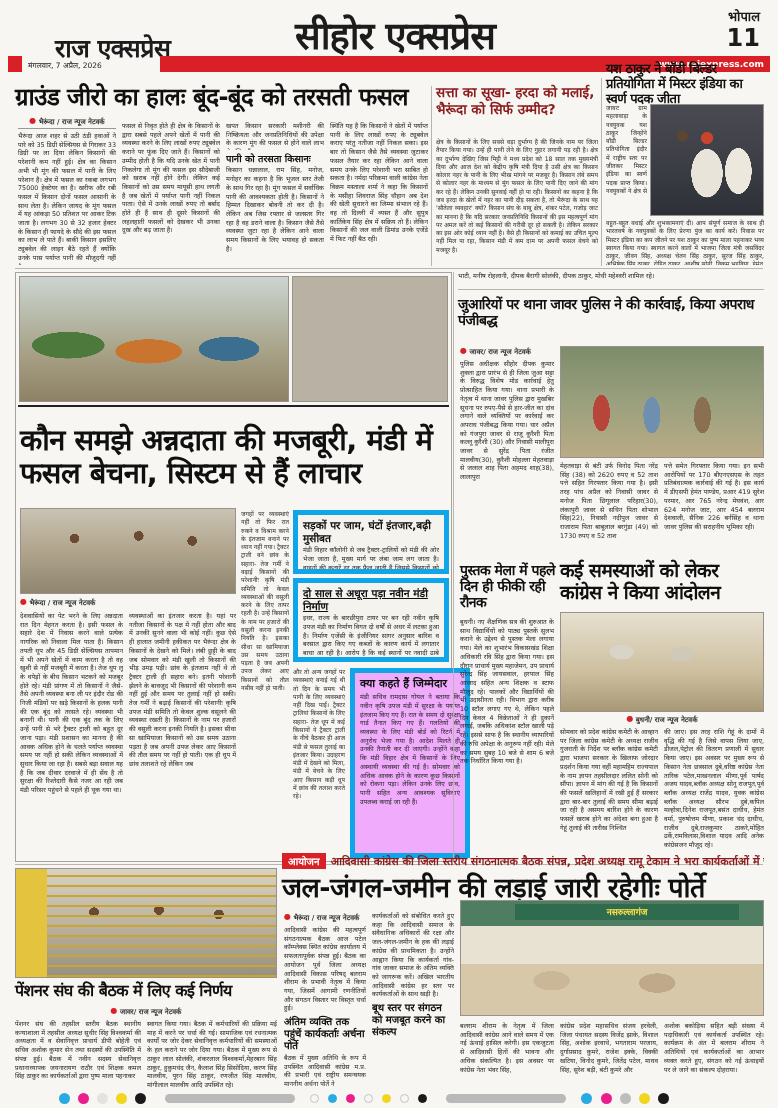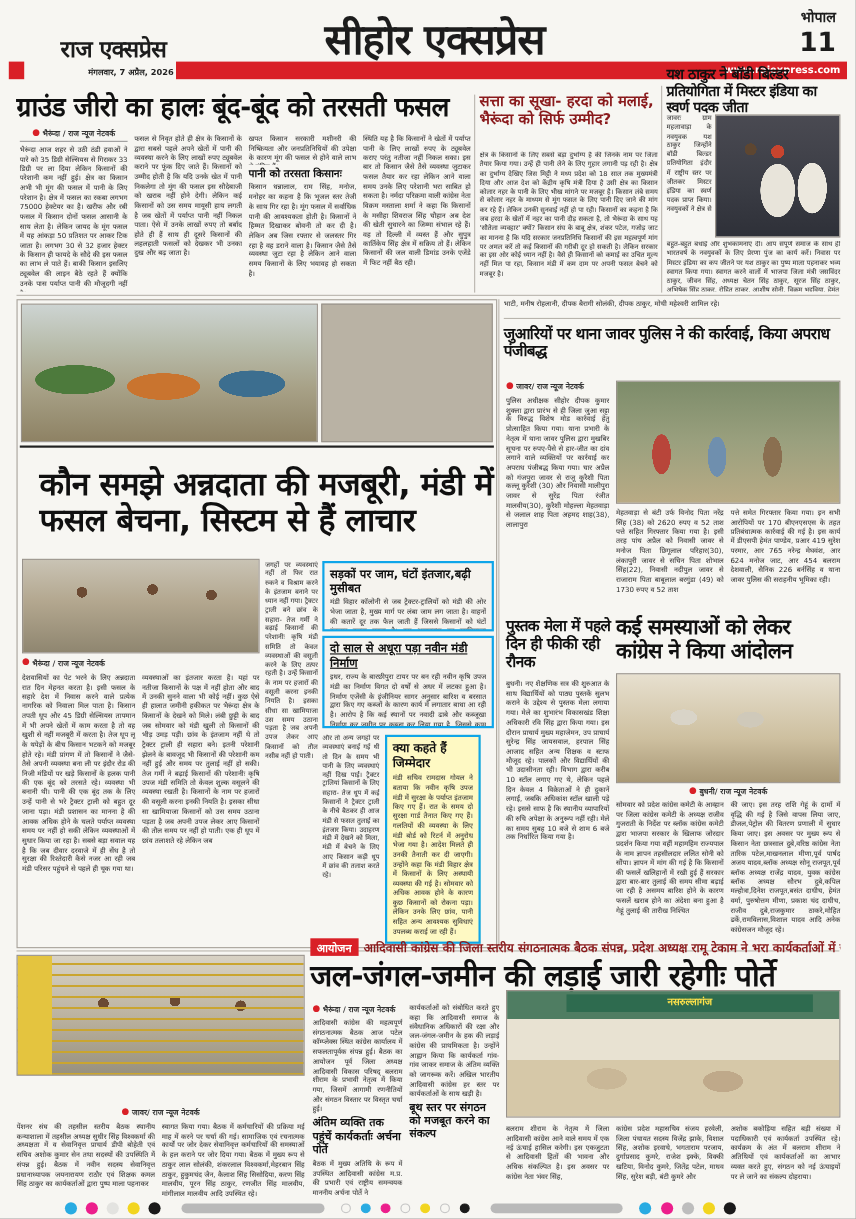--- a/index.html
+++ b/index.html
@@ -1,39 +1,39 @@
 <!DOCTYPE html>
 <html lang="hi"><head>
 <meta charset="utf-8">
 <style>
   html,body{margin:0;padding:0;background:#888;}
   #page{position:relative;width:778px;height:1108px;background:#f7f6f2;overflow:hidden;
         font-family:"DejaVu Sans","Liberation Sans",sans-serif;color:#1c1c1c;}
   .abs{position:absolute;box-sizing:border-box;}
   
-  .brand-name{font-size:21px;font-weight:bold;letter-spacing:-0.5px;}
+  .brand-name{font-size:25px;font-weight:bold;letter-spacing:-0.5px;}
   .masthead{font-size:38px;font-weight:bold;letter-spacing:-1px;text-align:center;}
   .edition{font-size:13px;font-weight:bold;text-align:right;line-height:1.1;}
   .pageno{font-size:24px;font-weight:bold;text-align:right;line-height:1;}
   .redbar{background:#d92027;}
-  .date-txt{font-size:7.5px;font-weight:bold;color:#222;text-align:right;}
+  .date-txt{font-size:7.5px;font-weight:normal;color:#222;}
   .site-txt{font-size:9px;font-weight:bold;color:#fff;text-align:right;padding-right:6px;line-height:16px;}
   
   .hl-xl{font-weight:bold;color:#101010;letter-spacing:-0.5px;line-height:1.15;}
   .hl-maroon{font-weight:bold;color:#8a1a1c;line-height:1.25;}
   .kicker-tag{background:#d92027;color:#fff;font-weight:bold;font-size:10px;padding:1px 6px;display:inline-block;}
   .kicker-txt{color:#8a1a1c;font-weight:bold;font-size:11px;}
   .strip-cap{font-weight:bold;font-size:11px;color:#111;border-top:2px solid #222;padding-top:18px;white-space:nowrap;overflow:hidden;}
   
   .col{font-size:6.4px;line-height:1.36;text-align:justify;color:#2b2b2b;overflow:hidden;}
   .subhead{font-size:9.5px;font-weight:bold;color:#111;line-height:1.2;margin:3px 0 2px 0;}
   .byline{font-size:7px;font-weight:bold;color:#333;text-align:center;}
   .byline .dot{color:#d92027;font-size:8px;vertical-align:1px;}
   .rule{background:#b9b5ad;}
-  .boxed{border:2px solid #0ea5e9;background:#f5f3ee;padding:4px 5px;}
+  .boxed{border:5px solid #0ea5e9;background:#f5f3ee;padding:4px 5px;}
   
   .photo{background:#b9b2a4;overflow:hidden;position:absolute;box-sizing:border-box;border:1px solid #98928a;}
   .ph-tractors{background:
     radial-gradient(ellipse 60px 22px at 18% 55%, #4d7a3c 0 60%, transparent 61%),
     radial-gradient(ellipse 55px 20px at 48% 60%, #c9742f 0 60%, transparent 61%),
     radial-gradient(ellipse 50px 20px at 78% 58%, #3c6e8f 0 60%, transparent 61%),
     linear-gradient(180deg,#cdd4d2 0%,#b8bcab 30%,#a8a288 60%,#8e8264 100%);}
   .ph-field{background:
     radial-gradient(ellipse 40px 14px at 30% 70%, #8a7a52 0 60%, transparent 61%),
     radial-gradient(ellipse 36px 12px at 70% 60%, #97celebrity 0, transparent 0),
@@ -113,41 +113,41 @@
 
   <div class="abs hl-xl" style="left:606px;top:62px;width:158px;font-size:13px;">यश ठाकुर ने बॉडी बिल्डर प्रतियोगिता में मिस्टर इंडिया का स्वर्ण पदक जीता</div>
   <div class="photo ph-dark" style="left:650px;top:104px;width:114px;height:112px;"></div>
   <div class="abs col" style="left:606px;top:104px;width:41px;height:112px;font-size:6.1px;">जावरः ग्राम महलावाड़ा के नवयुवक यश ठाकुर जिन्होंने बॉडी बिल्डर प्रतियोगिता इंदौर में राष्ट्रीय स्तर पर जीतकर मिस्टर इंडिया का स्वर्ण पदक प्राप्त किया। नवयुवकों ने क्षेत्र से</div>
   <div class="abs col" style="left:606px;top:219px;width:158px;height:46px;font-size:6.1px;">बहुत-बहुत बधाई और शुभकामनाएं दी। आप संपूर्ण समाज के साथ ही भारतवर्ष के नवयुवकों के लिए प्रेरणा पुंज का कार्य करें। निवास पर मिस्टर इंडिया का कप जीतने पर यश ठाकुर का पुष्प माला पहनाकर भव्य स्वागत किया गया। स्वागत करने वालों में भाजपा जिला मंत्री जसविंदर ठाकुर, जीवन सिंह, अध्यक्ष चेतन सिंह ठाकुर, सूरज सिंह ठाकुर, अभिषेक सिंह ठाकुर, रोहित ठाकुर, आशीष सोनी, विक्रम भट्टविया, हेमंत</div>
 
   <div class="abs" style="left:15px;top:272px;width:437px;height:590px;border:1px solid #a7a29a;"></div>
   <div class="photo ph-tractors" style="left:19px;top:276px;width:270px;height:126px;"></div>
   <div class="photo ph-field" style="left:292px;top:276px;width:156px;height:126px;"></div>
   <div class="abs strip-cap" style="left:18px;top:405px;width:431px;height:17px;">ट्रैक्टर ट्राली हैं छांव का सहारा, प्रशासन किसानों से शुल्क तो लेता है लेकिन सुविधा के नाम पर केवल धोखा</div>
-  <div class="abs hl-xl" style="left:20px;top:424px;width:428px;font-size:29px;margin-left:16px;">कौन समझे अन्नदाता की मजबूरी, मंडी में फसल बेचना, सिस्टम से हैं लाचार</div>
+  <div class="abs hl-xl" style="left:20px;top:424px;width:428px;font-size:29px;">कौन समझे अन्नदाता की मजबूरी, मंडी में फसल बेचना, सिस्टम से हैं लाचार</div>
 
   <div class="photo ph-people" style="left:20px;top:508px;width:216px;height:86px;"></div>
   <div class="abs byline" style="left:20px;top:597px;width:216px;text-align:left;">
     <span class="dot">●</span> <span>भैरूंदा / राज न्यूज नेटवर्क</span>
   </div>
   <div class="abs col" style="left:20px;top:612px;width:103px;height:246px;">देशवासियों का पेट भरने के लिए अन्नदाता रात दिन मेहनत करता है। इसी फसल के सहारे देश में निवास करने वाले प्रत्येक नागरिक को निवाला मिल पाता है। किसान तपती धूप और 45 डिग्री सेल्सियस तापमान में भी अपने खेतों में काम करता है तो वह खुशी से नहीं मजबूरी में करता है। तेज धूप लू के थपेड़ों के बीच किसान भटकने को मजबूर होते रहे। मंडी प्रांगण में तो किसानों ने जैसे-तैसे अपनी व्यवस्था बना ली पर इंदौर रोड की निजी मंडियों पर खड़े किसानों के हलक पानी की एक बूंद को तरसते रहे। व्यवस्था भी बनानी थी। पानी की एक बूंद तक के लिए उन्हें पानी से भरे ट्रैक्टर ट्राली को बहुत दूर जाना पड़ा। मंडी प्रशासन का मानना है की आवक अधिक होने के चलते पर्याप्त व्यवस्था समय पर नहीं हो सकी लेकिन व्यवस्थाओं में सुधार किया जा रहा है। सबसे बड़ा सवाल यह है कि जब दीवार दरवाजे में ही सेंध है तो सुरक्षा की रिश्तेदारी कैसे नजर आ रही जब मंडी परिसर पहुंचने से पहले ही चूक गया था।</div>
   <div class="abs col" style="left:129px;top:612px;width:107px;height:246px;">व्यवस्थाओं का इंतजार करता है। यहां पर नतीजा किसानों के पक्ष में नहीं होता और बाद में उनकी सुनने वाला भी कोई नहीं। कुछ ऐसे ही हालात जमीनी हकीकत पर भैरूंदा क्षेत्र के किसानों के देखने को मिले। लंबी छुट्टी के बाद जब सोमवार को मंडी खुली तो किसानों की भीड़ उमड़ पड़ी। छांव के इंतजाम नहीं थे तो ट्रैक्टर ट्राली ही सहारा बने। इतनी परेशानी झेलने के बावजूद भी किसानों की परेशानी कम नहीं हुई और समय पर तुलाई नहीं हो सकी। तेज गर्मी ने बढ़ाई किसानों की परेशानीः कृषि उपज मंडी समिति तो केवल शुल्क वसूलने की व्यवस्था रखती है। किसानों के नाम पर हजारों की वसूली करना इनकी नियति है। इसका सीधा सा खामियाजा किसानों को उस समय उठाना पड़ता है जब अपनी उपज लेकर आए किसानों की तौल समय पर नहीं हो पाती। एक ही धूप में छांव तलाशते रहे लेकिन जब</div>
 
   <div class="abs col" style="left:241px;top:510px;width:48px;height:348px;font-size:6.1px;">जगहों पर व्यवस्थाएं नहीं तो फिर रात रुकने व विश्राम करने के इंतजाम बनाने पर ध्यान नहीं गया। ट्रैक्टर ट्राली बने छांव के सहारा- तेज गर्मी ने बढ़ाई किसानों की परेशानीः कृषि मंडी समिति तो केवल व्यवस्थाओं की वसूली करने के लिए तत्पर रहती है। उन्हें किसानों के नाम पर हजारों की वसूली करना इनकी नियति है। इसका सीधा सा खामियाजा उस समय उठाना पड़ता है जब अपनी उपज लेकर आए किसानों को तौल नसीब नहीं हो पाती।</div>
 
   <div class="abs boxed" style="left:293px;top:510px;width:156px;height:64px;overflow:hidden;">
     <div class="subhead" style="font-size:10.5px;margin:0 0 2px 0;">सड़कों पर जाम, घंटों इंतजार,बढ़ी मुसीबत</div>
     <div class="col" style="height:40px;">मंडी विहार कॉलोनी से जब ट्रैक्टर-ट्रालियों को मंडी की ओर भेजा जाता है, मुख्य मार्ग पर लंबा जाम लग जाता है। वाहनों की कतारें दूर तक फैल जाती हैं जिससे किसानों को घंटों इंतजार करना पड़ता है। इस अव्यवस्था का खामियाजा आमजन को भी भुगतना पड़ रहा है, जिन्हें यातायात बाधित होने से परेशानी झेलनी पड़ रही है।</div>
   </div>
   <div class="abs boxed" style="left:293px;top:578px;width:156px;height:84px;overflow:hidden;">
     <div class="subhead" style="font-size:10.5px;margin:0 0 2px 0;text-decoration:underline;">दो साल से अधूरा पड़ा नवीन मंडी निर्माण</div>
     <div class="col" style="height:58px;">इधर, राज्य के बारछीपुरा टायर पर बन रही नवीन कृषि उपज मंडी का निर्माण विगत दो वर्षों से अधर में लटका हुआ है। निर्माण एजेंसी के इंजीनियर सागर अनुसार बारिश व बरसात द्वारा किए गए कब्जों के कारण कार्य में लगातार बाधा आ रही है। आरोप है कि कई स्थानों पर नवादी ढाबे और कब्जूखा निर्माण कर जमीन पर कब्जा कर लिया गया है, जिससे काम प्रभावित हो रहा है। जबकि न्यायालय के आदेश पर पुलिस प्रशासन के द्वारा अर्जेन्ट में कब्जे को हटाकर मंडी प्रशासन के सुपुर्द किया जा चुका था।</div>
   </div>
   <div class="abs col" style="left:293px;top:668px;width:52px;height:190px;font-size:6.1px;">और तो अन्य जगहों पर व्यवस्थाएं बनाई गई थी तो दिन के समय भी पानी के लिए व्यवस्थाएं नहीं दिख पाईं। ट्रैक्टर ट्रालियां किसानों के लिए सहारा- तेज धूप में कई किसानों ने ट्रैक्टर ट्राली के नीचे बैठकर ही आज मंडी से फसल तुलाई का इंतजार किया। उदाहरण मंडी में देखने को मिला, मंडी में बेचने के लिए आए किसान कड़ी धूप में छांव की तलाश करते रहे।</div>
-  <div class="abs boxed" style="left:350px;top:668px;width:87px;height:190px;overflow:hidden;background:#fef9c3;">
+  <div class="abs boxed" style="left:350px;top:668px;width:120px;height:190px;overflow:hidden;background:#f0abfc;">
     <div class="subhead" style="font-size:11px;margin:0 0 3px 0;">क्या कहते हैं जिम्मेदार</div>
     <div class="col" style="height:160px;">मंडी सचिव रामदास गोयल ने बताया कि नवीन कृषि उपज मंडी में सुरक्षा के पर्याप्त इंतजाम किए गए हैं। रात के समय दो सुरक्षा गार्ड तैनात किए गए हैं। गलतियों की व्यवस्था के लिए मंडी बोर्ड को रिटर्न में अनुरोध भेजा गया है। आदेश मिलते ही उनकी तैनाती कर दी जाएगी। उन्होंने कहा कि मंडी विहार क्षेत्र में किसानों के लिए अस्थायी व्यवस्था की गई है। सोमवार को अधिक आवक होने के कारण कुछ किसानों को रोकना पड़ा। लेकिन उनके लिए छांव, पानी सहित अन्य आवश्यक सुविधाएं उपलब्ध कराई जा रही हैं।</div>
   </div>
 
   <div class="abs rule" style="left:453px;top:272px;width:1px;height:590px;"></div>
 
   <div class="abs col" style="left:458px;top:272px;width:306px;height:18px;border-bottom:1px solid #b9b5ad;">भाटी, मनीष रोहलानी, दीपक बैरागी सोलंकी, दीपक ठाकुर, मोची महेश्वरी शामिल रहे।</div>
 
   <div class="abs hl-xl" style="left:458px;top:296px;width:306px;font-size:14px;">जुआरियों पर थाना जावर पुलिस ने की कार्रवाई, किया अपराध पंजीबद्ध</div>
   <div class="abs byline" style="left:460px;top:346px;width:110px;text-align:left;">
@@ -165,20 +165,21 @@
   <div class="photo ph-protest" style="left:560px;top:612px;width:204px;height:100px;"></div>
   <div class="abs byline" style="left:560px;top:714px;width:204px;">
     <span class="dot">●</span> <span>बुधनी/ राज न्यूज नेटवर्क</span>
   </div>
   <div class="abs col" style="left:560px;top:728px;width:98px;height:130px;">सोमवार को प्रदेश कांग्रेस कमेटी के आव्हान पर जिला कांग्रेस कमेटी के अध्यक्ष राजीव गुजराती के निर्देश पर ब्लॉक कांग्रेस कमेटी द्वारा भाजपा सरकार के खिलाफ जोरदार प्रदर्शन किया गया वहीं महामहिम राज्यपाल के नाम ज्ञापन तहसीलदार ललित सोनी को सौंपा। ज्ञापन में मांग की गई है कि किसानों की फसलें खलिहानों में रखी हुई हैं सरकार द्वारा बार-बार तुलाई की समय सीमा बढ़ाई जा रही है असमय बारिश होने के कारण फसलें खराब होने का अंदेशा बना हुआ है गेहूं तुलाई की तारीख निश्चित</div>
   <div class="abs col" style="left:664px;top:728px;width:100px;height:130px;">की जाए। इस तरह राशि गेहूं के दामों में वृद्धि की गई है जिसे वापस लिया जाए, डीजल,पेट्रोल की वितरण प्रणाली में सुधार किया जाए। इस अवसर पर मुख्य रूप से किसान नेता छत्रसाल दुबे,वरिष्ठ कांग्रेस नेता तारिक पटेल,माखनलाल मीणा,पूर्व पार्षद अजय यादव,ब्लॉक अध्यक्ष सोनू राजपूत,पूर्व ब्लॉक अध्यक्ष राजेंद्र यादव, युवक कांग्रेस ब्लॉक अध्यक्ष सौरभ दुबे,कपिल मल्होत्रा,दिनेश राजपूत,बसंत दाधीच, हेमंत वर्मा, पुरुषोत्तम मीणा, प्रकाश चंद दाधीच, राजीव दुबे,राजकुमार ठाकरे,मोहित ढर्के,रामविलास,विशाल यादव आदि अनेक कांग्रेसजन मौजूद रहे।</div>
 
   <div class="abs rule" style="left:15px;top:864px;width:748px;height:1px;"></div>
 
   <div class="photo ph-garland" style="left:15px;top:868px;width:262px;height:110px;"></div>
+  <div class="abs hl-xl" style="left:15px;top:982px;width:262px;font-size:16px;white-space:nowrap;">पेंशनर संघ की बैठक में लिए कई निर्णय</div>
   <div class="abs byline" style="left:15px;top:1006px;width:262px;">
     <span class="dot">●</span> <span>जावर/ राज न्यूज नेटवर्क</span>
   </div>
   <div class="abs col" style="left:15px;top:1020px;width:126px;height:78px;">पेंशनर संघ की तहसील स्तरीय बैठक स्थानीय कन्याशाला में तहसील अध्यक्ष सुधीर सिंह विश्वकर्मा की अध्यक्षता में व सेवानिवृत्त प्राचार्य डीपी बोहेती एवं सचिव अशोक कुमार सेन तथा सदस्यों की उपस्थिति में संपन्न हुई। बैठक में नवीन सदस्य सेवानिवृत्त प्रधानाध्यापक जयनारायण राठौर एवं शिक्षक कमल सिंह ठाकुर का कार्यकर्ताओं द्वारा पुष्प माला पहनाकर</div>
   <div class="abs col" style="left:147px;top:1020px;width:130px;height:78px;">स्वागत किया गया। बैठक में कर्मचारियों की प्रक्रिया मई माह में करने पर चर्चा की गई। सामाजिक एवं रचनात्मक कार्यों पर जोर देकर सेवानिवृत्त कर्मचारियों की समस्याओं के हल कराने पर जोर दिया गया। बैठक में मुख्य रूप से ठाकुर लाल सोलंकी, शंकरलाल विश्वकर्मा,मेहरबान सिंह ठाकुर, हुकुमचंद जैन, कैलाश सिंह सिसोदिया, करण सिंह मालवीय, पूरन सिंह ठाकुर, रणजीत सिंह मालवीय, मांगीलाल मालवीय आदि उपस्थित रहे।</div>
 
   <div class="abs" style="left:282px;top:850px;width:482px;height:20px;white-space:nowrap;overflow:hidden;">
     <span class="kicker-tag">आयोजन</span>
     <span class="kicker-txt">आदिवासी कांग्रेस की जिला स्तरीय संगठनात्मक बैठक संपन्न, प्रदेश अध्यक्ष रामू टेकाम ने भरा कार्यकर्ताओं में जोश</span>
   </div>

